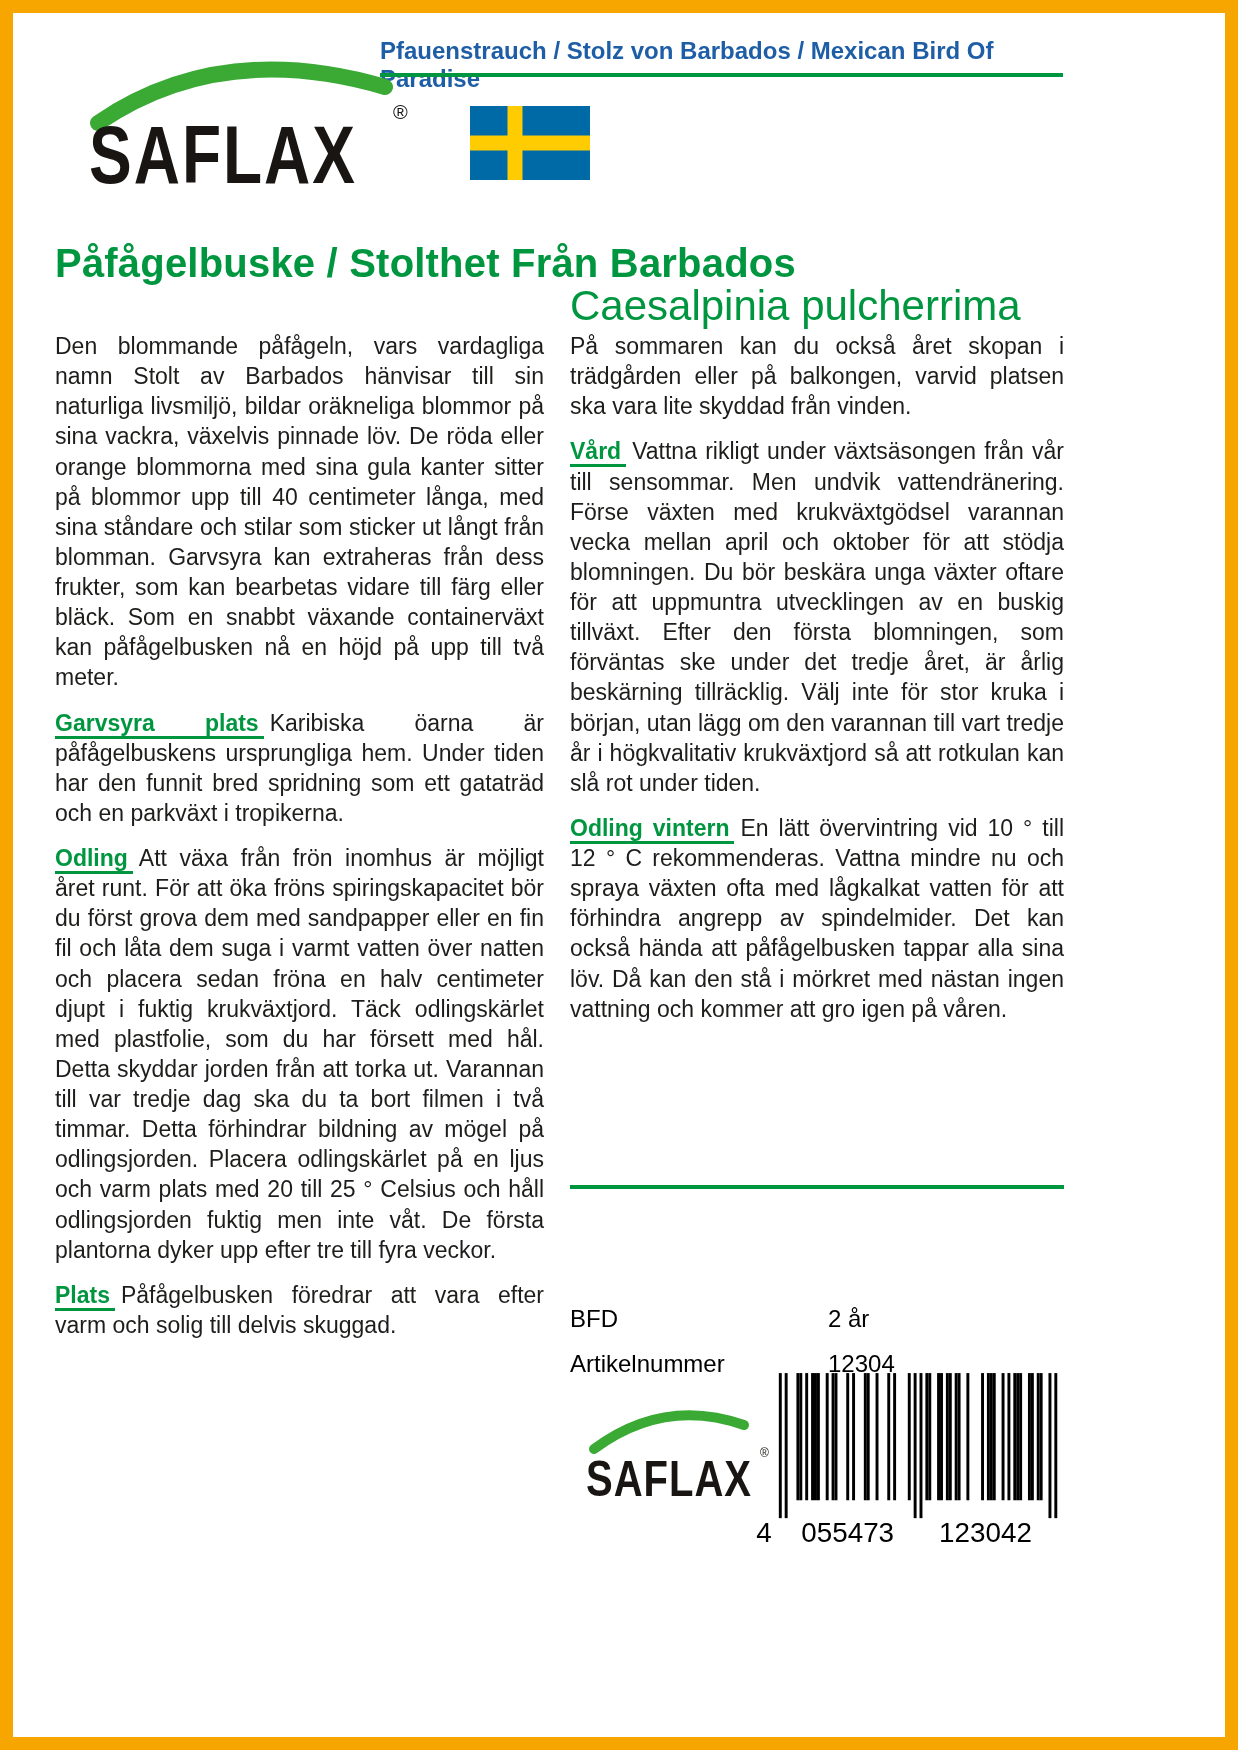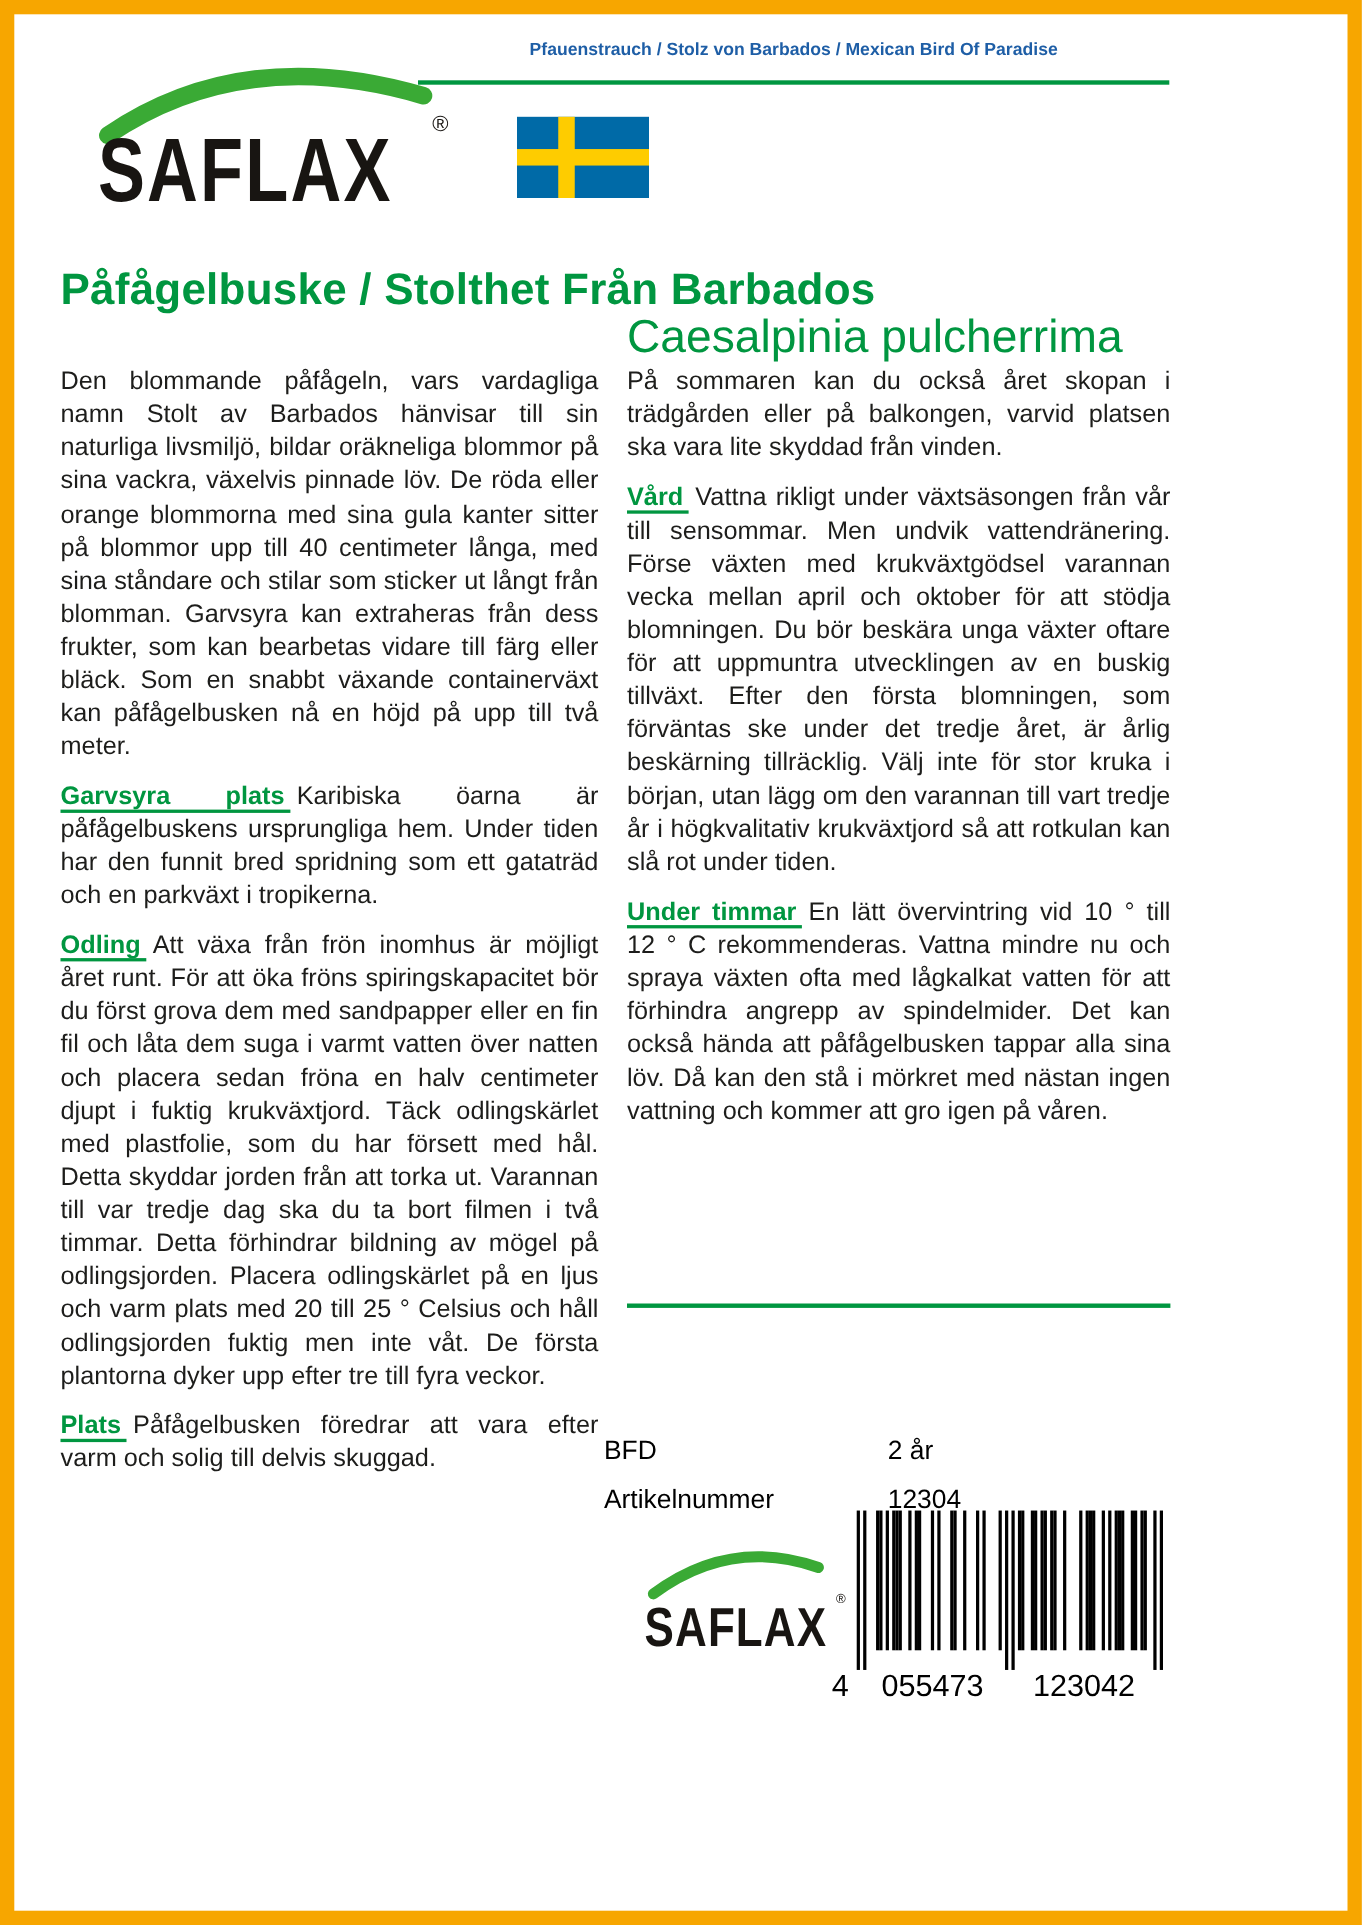--- a/index.html
+++ b/index.html
@@ -6,22 +6,22 @@
     --border:#f7a600; --green:#009640; --arc-green:#3aaa35; --blue:#1e5ea6;
     --text:#1d1d1b; --flag-blue:#006aa7; --flag-yellow:#fecc00;
   }
   *{margin:0;padding:0;box-sizing:border-box;}
   body{background:#888;font-family:"Liberation Sans","DejaVu Sans",sans-serif;}
   .page{
     position:relative;width:1238px;height:1750px;background:#fff;
     border:13px solid var(--border);overflow:hidden;
   }
   .common-names{
-    position:absolute;left:367px;top:24px;width:683px;text-align:center;
-    color:var(--blue);font-size:16px;font-weight:bold;
+    position:absolute;left:367px;top:24px;width:683px;text-align:left;
+    color:var(--blue);font-size:24px;font-weight:bold;
   }
   .header-rule{position:absolute;left:367px;top:60px;width:683px;height:4px;background:var(--green);}
   .logo-top{position:absolute;left:40px;top:20px;width:410px;height:160px;}
   .arc{fill:none;stroke:var(--arc-green);stroke-width:16;stroke-linecap:round;}
   .arc-sm{fill:none;stroke:var(--arc-green);stroke-width:10;stroke-linecap:round;}
   .logo-text{font-family:"Liberation Sans",sans-serif;font-weight:bold;font-size:64px;letter-spacing:2px;fill:#181512;}
   .logo-reg{font-family:"Liberation Sans",sans-serif;font-size:20px;fill:#181512;}
   .logo-text-sm{font-family:"Liberation Sans",sans-serif;font-weight:bold;font-size:40px;letter-spacing:1px;fill:#181512;}
   .logo-reg-sm{font-family:"Liberation Sans",sans-serif;font-size:12px;fill:#181512;}
   .flag{position:absolute;left:457px;top:93px;width:120px;height:74px;}
@@ -38,21 +38,21 @@
   .col-right{left:557px;width:494px;}
   .para{
     margin:0 0 15px 0;text-align:justify;font-size:23px;line-height:1.31;
     hyphens:auto;
   }
   .sec-head{
     color:var(--green);font-weight:bold;border-bottom:3px solid var(--green);
     padding-right:5px;margin-right:6px;
   }
   .divider{position:absolute;left:557px;top:1172px;width:494px;height:4px;background:var(--green);}
-  .meta{position:absolute;left:536px;top:1292px;width:494px;font-size:24px;color:#000;}
+  .meta{position:absolute;left:557px;top:1292px;width:494px;font-size:24px;color:#000;}
   .meta-row{position:relative;margin-bottom:17px;}
   .meta-value{position:absolute;left:258px;top:0;}
   .logo-small{position:absolute;left:565px;top:1378px;width:200px;height:118px;}
   .barcode{position:absolute;left:740px;top:1360px;width:308px;height:179px;}
   .barcode rect{fill:#000;}
   .barcode text{fill:#000;font-family:"Liberation Sans",sans-serif;}
 </style>
 </head>
 <body>
 
@@ -79,21 +79,21 @@
   <div class="col col-left">
     <p class="para"><span>Den blommande påfågeln, vars vardagliga namn Stolt av Barbados hänvisar till sin naturliga livsmiljö, bildar oräkneliga blommor på sina vackra, växelvis pinnade löv. De röda eller orange blommorna med sina gula kanter sitter på blommor upp till 40 centimeter långa, med sina ståndare och stilar som sticker ut långt från blomman. Garvsyra kan extraheras från dess frukter, som kan bearbetas vidare till färg eller bläck. Som en snabbt växande containerväxt kan påfågelbusken nå en höjd på upp till två meter.</span></p>
     <p class="para"><span class="sec-head">Garvsyra plats</span><span>Karibiska öarna är påfågelbuskens ursprungliga hem. Under tiden har den funnit bred spridning som ett gataträd och en parkväxt i tropikerna.</span></p>
     <p class="para"><span class="sec-head">Odling</span><span>Att växa från frön inomhus är möjligt året runt. För att öka fröns spiringskapacitet bör du först grova dem med sandpapper eller en fin fil och låta dem suga i varmt vatten över natten och placera sedan fröna en halv centimeter djupt i fuktig krukväxtjord. Täck odlingskärlet med plastfolie, som du har försett med hål. Detta skyddar jorden från att torka ut. Varannan till var tredje dag ska du ta bort filmen i två timmar. Detta förhindrar bildning av mögel på odlingsjorden. Placera odlingskärlet på en ljus och varm plats med 20 till 25 ° Celsius och håll odlingsjorden fuktig men inte våt. De första plantorna dyker upp efter tre till fyra veckor.</span></p>
     <p class="para"><span class="sec-head">Plats</span><span>Påfågelbusken föredrar att vara efter varm och solig till delvis skuggad.</span></p>
   </div>
 
   <div class="col col-right">
     <p class="para"><span>På sommaren kan du också året skopan i trädgården eller på balkongen, varvid platsen ska vara lite skyddad från vinden.</span></p>
     <p class="para"><span class="sec-head">Vård</span><span>Vattna rikligt under växtsäsongen från vår till sensommar. Men undvik vattendränering. Förse växten med krukväxtgödsel varannan vecka mellan april och oktober för att stödja blomningen. Du bör beskära unga växter oftare för att uppmuntra utvecklingen av en buskig tillväxt. Efter den första blomningen, som förväntas ske under det tredje året, är årlig beskärning tillräcklig. Välj inte för stor kruka i början, utan lägg om den varannan till vart tredje år i högkvalitativ krukväxtjord så att rotkulan kan slå rot under tiden.</span></p>
-    <p class="para"><span class="sec-head">Under timmar</span><span>En lätt övervintring vid 10 ° till 12 ° C rekommenderas. Vattna mindre nu och spraya växten ofta med lågkalkat vatten för att förhindra angrepp av spindelmider. Det kan också hända att påfågelbusken tappar alla sina löv. Då kan den stå i mörkret med nästan ingen vattning och kommer att gro igen på våren.</span></p>
+    <p class="para"><span class="sec-head">Odling vintern</span><span>En lätt övervintring vid 10 ° till 12 ° C rekommenderas. Vattna mindre nu och spraya växten ofta med lågkalkat vatten för att förhindra angrepp av spindelmider. Det kan också hända att påfågelbusken tappar alla sina löv. Då kan den stå i mörkret med nästan ingen vattning och kommer att gro igen på våren.</span></p>
   </div>
 
   <div class="divider"></div>
 
   <div class="meta">
     <div class="meta-row">
       <span class="meta-label">BFD</span>
       <span class="meta-value">2 år</span>
     </div>
     <div class="meta-row">

